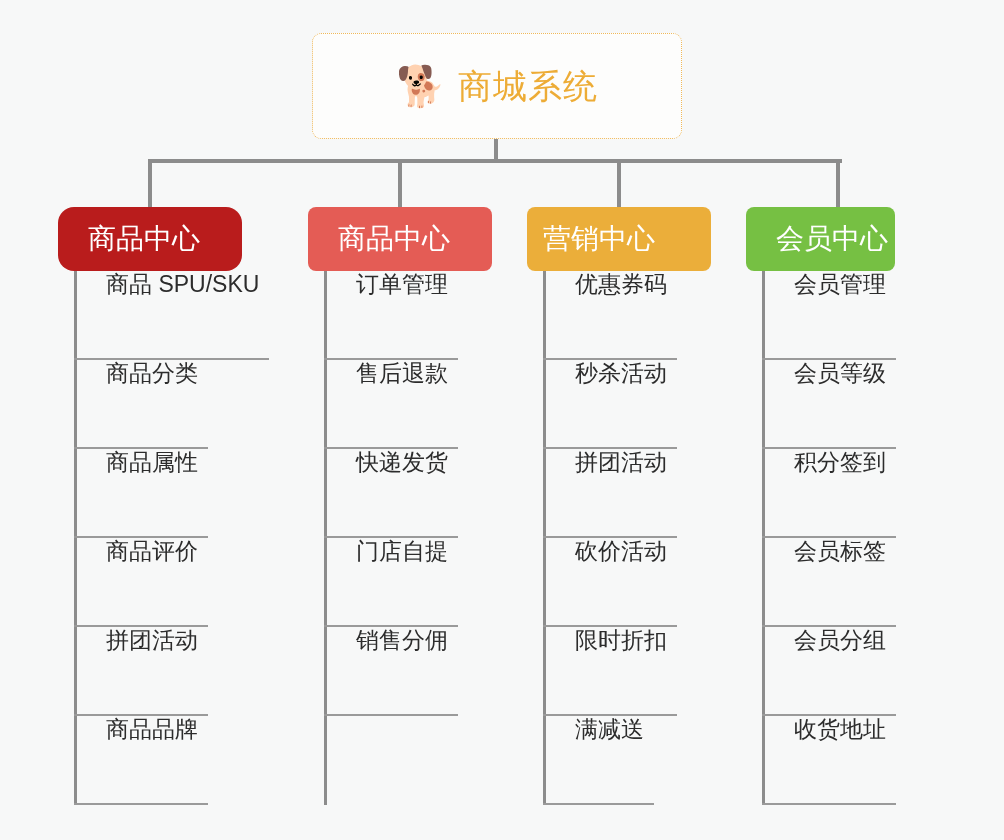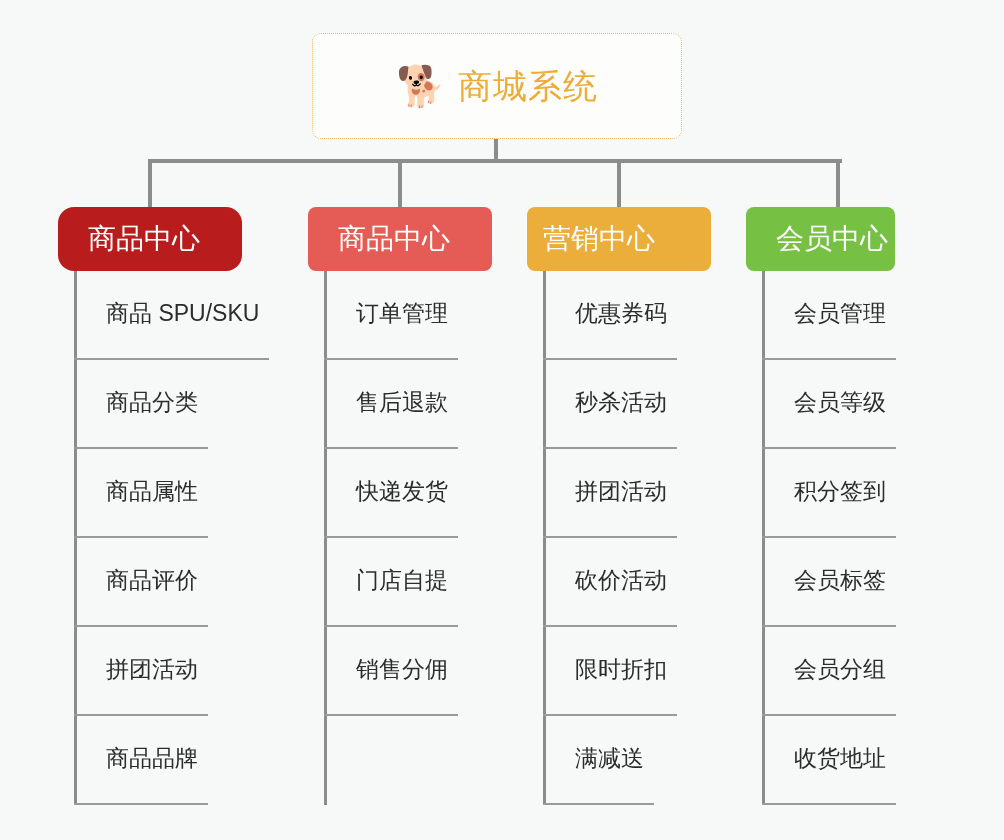--- a/index.html
+++ b/index.html
@@ -111,21 +111,21 @@
   
   .items {
     position: absolute;
     left: 16px;
     top: 64px;
   }
   .leaf {
     position: relative;
     height: 89px;
     display: flex;
-    align-items: center;
+    align-items: flex-start;
     box-sizing: border-box;
   }
   .leaf-label {
     display: inline-block;
     margin-left: 32px;
     padding-bottom: 5px;
     font-size: 23px;
     line-height: 1.15;
     color: #2c2c2c;
     white-space: nowrap;

